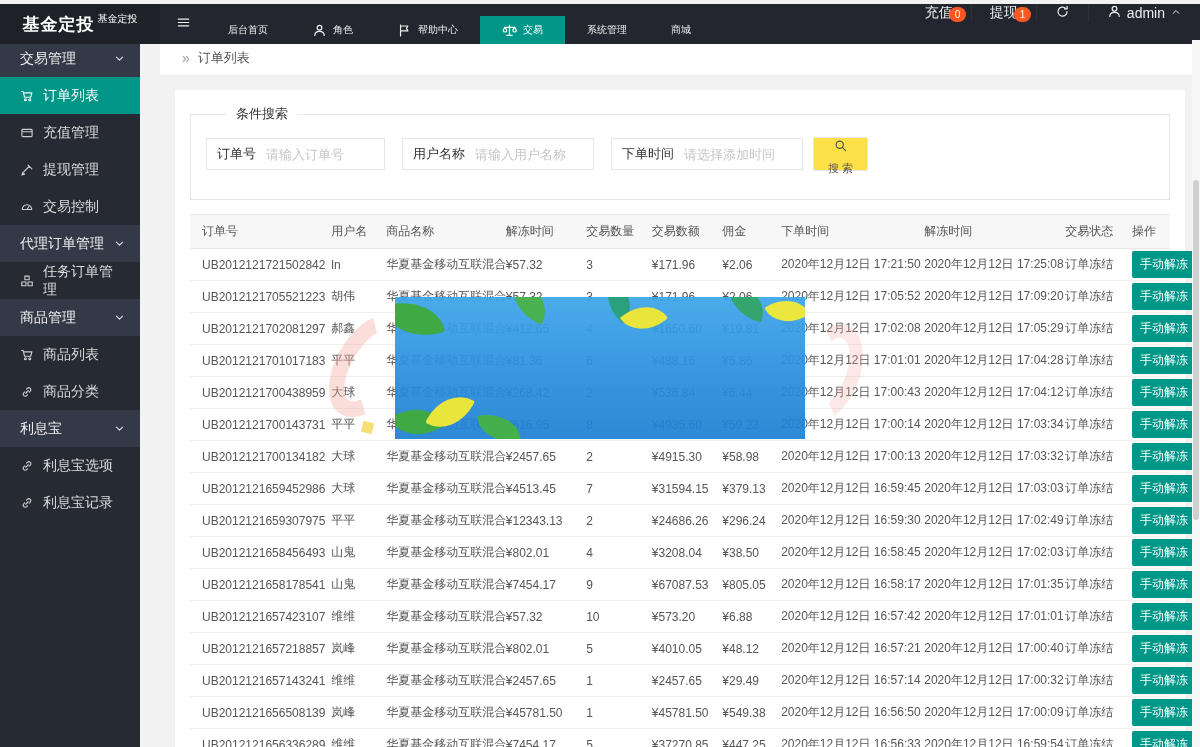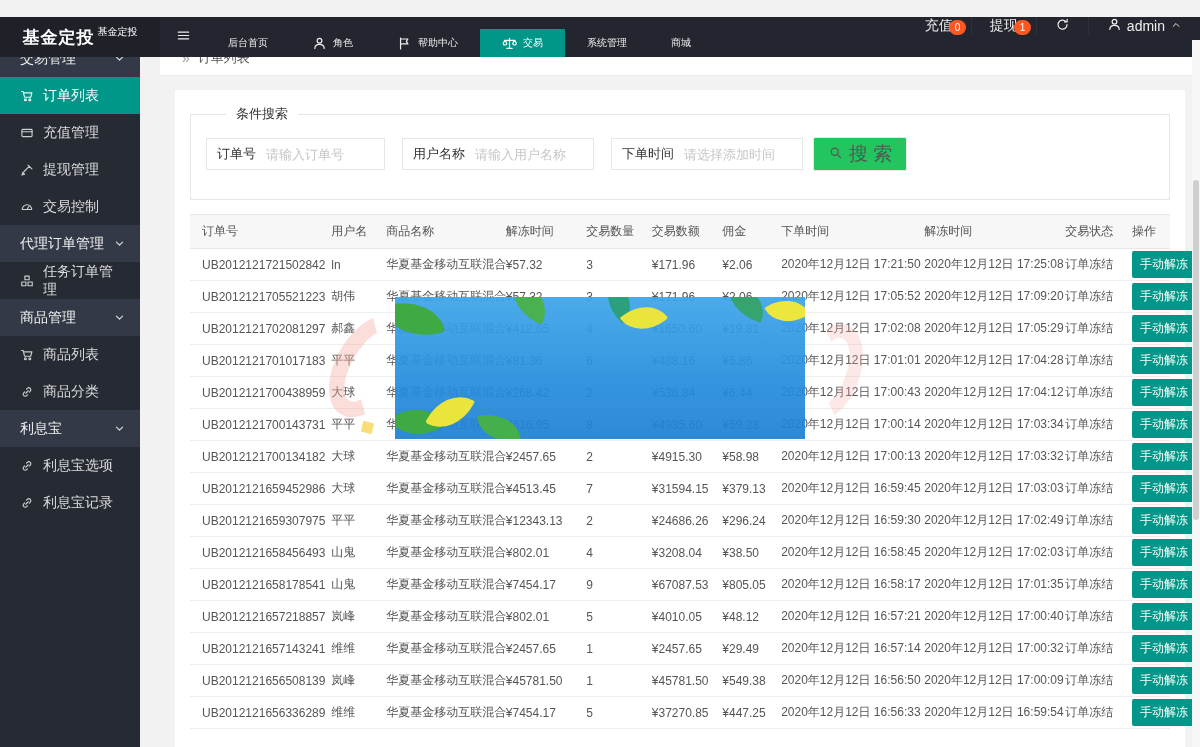--- a/index.html
+++ b/index.html
@@ -6,21 +6,21 @@
   html,body { margin:0; padding:0; }
   body {
     width:1200px; height:747px; overflow:hidden; position:relative;
     background:#f2f2f2;
     font-family:"Liberation Sans","DejaVu Sans",sans-serif;
     color:#555;
   }
   button, input { font-family:inherit; }
 
   
-  .navbar { position:absolute; top:17px; left:0; right:0; height:40px; background:#23262e; display:flex; align-items:stretch; color:#eee; z-index:6; }
+  .navbar { position:absolute; top:4px; left:0; right:0; height:40px; background:#23262e; display:flex; align-items:stretch; color:#eee; z-index:6; }
   .logo { width:160px; background:#1e2128; color:#fff; display:flex; align-items:center; justify-content:center; font-size:17px; font-weight:bold; letter-spacing:1px; }
   .logo .sup { font-size:10px; font-weight:normal; margin-left:3px; transform:translateY(-5px); letter-spacing:0; }
   .nav-burger { width:46px; display:flex; align-items:center; justify-content:center; cursor:pointer; }
   .nav-menu { display:flex; align-items:stretch; }
   .nav-item { display:flex; align-items:center; gap:6px; padding:0 22px; font-size:10px; cursor:pointer; white-space:nowrap;margin-top:12px; }
   .nav-item.active { background:#009688; color:#fff; }
   .nav-item .icon { display:flex; align-items:center; }
   .nav-right { margin-left:auto; display:flex; align-items:flex-start; }
   .nav-right-item { display:flex; align-items:center; gap:5px; padding:0 18px; font-size:14px; position:relative; cursor:pointer; border-left:1px solid rgba(255,255,255,.05); }
   .badge { position:absolute; top:3px; right:5px; background:#ff5722; color:#fff; font-size:10px; line-height:1; padding:2.5px 5.5px; border-radius:9px; }
@@ -39,21 +39,21 @@
   .content { padding:14px 15px; }
   .card { background:#fff; padding:15px; min-height:660px; }
 
   fieldset.search-box { border:1px solid #e6e6e6; margin:0; padding:14px 15px 28px; }
   fieldset.search-box legend { margin-left:20px; padding:0 10px; font-size:13px; color:#333; }
   .search-row { display:flex; align-items:center; gap:17px; }
   .search-group { display:flex; align-items:center; border:1px solid #e6e6e6; height:32px; background:#fff; }
   .search-label { padding:0 10px; font-size:13px; color:#333; white-space:nowrap; }
   .search-input { border:none; outline:none; width:118px; font-size:13px; color:#333; padding:0 10px 0 0; background:transparent; }
   .search-input::placeholder { color:#c6c6c6; }
-  .search-btn { display:flex; align-items:center; gap:6px; height:34px; padding:0 14px; background:#22c55e; border:1px solid #e6e6e6; border-radius:2px; font-size:19px; color:#555; cursor:pointer; margin-left:-7px; }
+  .search-btn { display:flex; align-items:center; gap:6px; height:34px; padding:0 14px; background:#fde047; border:1px solid #e6e6e6; border-radius:2px; font-size:11px; color:#555; cursor:pointer; margin-left:-7px;flex-direction:column; }
 
   .table-wrap { margin-top:14px; }
   table { width:100%; border-collapse:collapse; table-layout:fixed; font-size:12px; color:#555; }
   thead th { background:#f7f7f7; border-top:1px solid #e6e6e6; border-bottom:1px solid #e6e6e6; height:34px; font-weight:normal; color:#555; text-align:left; padding:0 4px 0 12px; white-space:nowrap; }
   tbody td { height:32px; border-bottom:1px solid #eeeeee; padding:0 4px 0 12px; white-space:nowrap; overflow:visible; }
   .btn-unfreeze { background:#009688; color:#fff; border:none; border-radius:2px; padding:5px 8px; font-size:12px; cursor:pointer; }
 
   
   .overlay-img { position:absolute; left:395px; top:297px; width:410px; height:142px; overflow:hidden; z-index:4;
     background:linear-gradient(180deg, rgba(61,165,233,.93) 0%, rgba(40,142,221,.93) 55%, rgba(30,128,210,.93) 100%); }
@@ -470,20 +470,33 @@
                 <td>¥7454.17</td>
                 <td>9</td>
                 <td>¥67087.53</td>
                 <td>¥805.05</td>
                 <td>2020年12月12日 16:58:17</td>
                 <td>2020年12月12日 17:01:35</td>
                 <td>订单冻结</td>
                 <td><button class="btn-unfreeze">手动解冻</button></td>
               </tr>
               <tr>
+                <td>UB2012121657423107</td>
+                <td>维维</td>
+                <td>华夏基金移动互联混合</td>
+                <td>¥57.32</td>
+                <td>10</td>
+                <td>¥573.20</td>
+                <td>¥6.88</td>
+                <td>2020年12月12日 16:57:42</td>
+                <td>2020年12月12日 17:01:01</td>
+                <td>订单冻结</td>
+                <td><button class="btn-unfreeze">手动解冻</button></td>
+              </tr>
+              <tr>
                 <td>UB2012121657218857</td>
                 <td>岚峰</td>
                 <td>华夏基金移动互联混合</td>
                 <td>¥802.01</td>
                 <td>5</td>
                 <td>¥4010.05</td>
                 <td>¥48.12</td>
                 <td>2020年12月12日 16:57:21</td>
                 <td>2020年12月12日 17:00:40</td>
                 <td>订单冻结</td>

